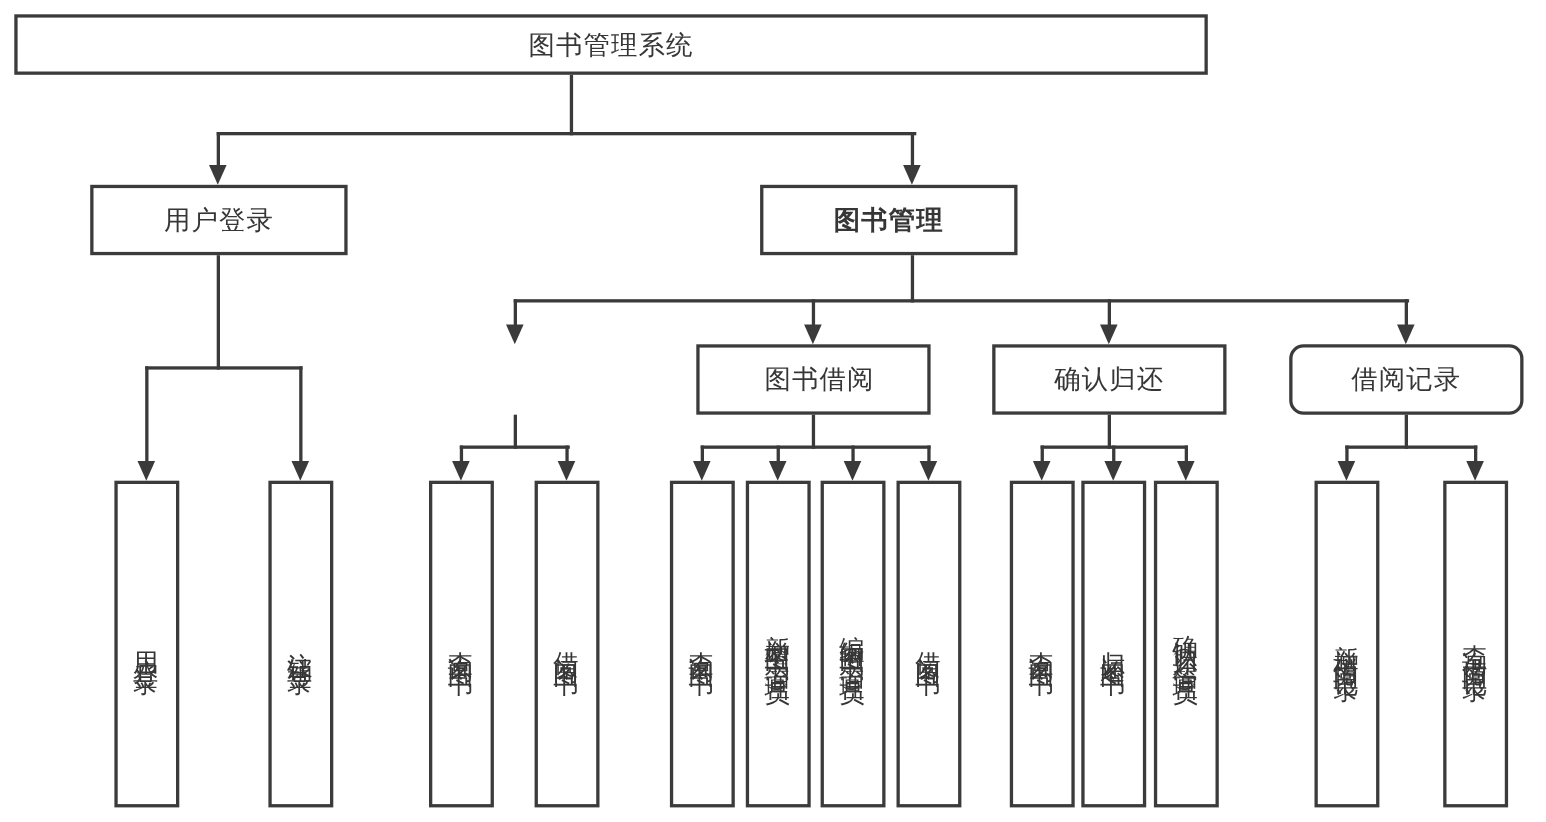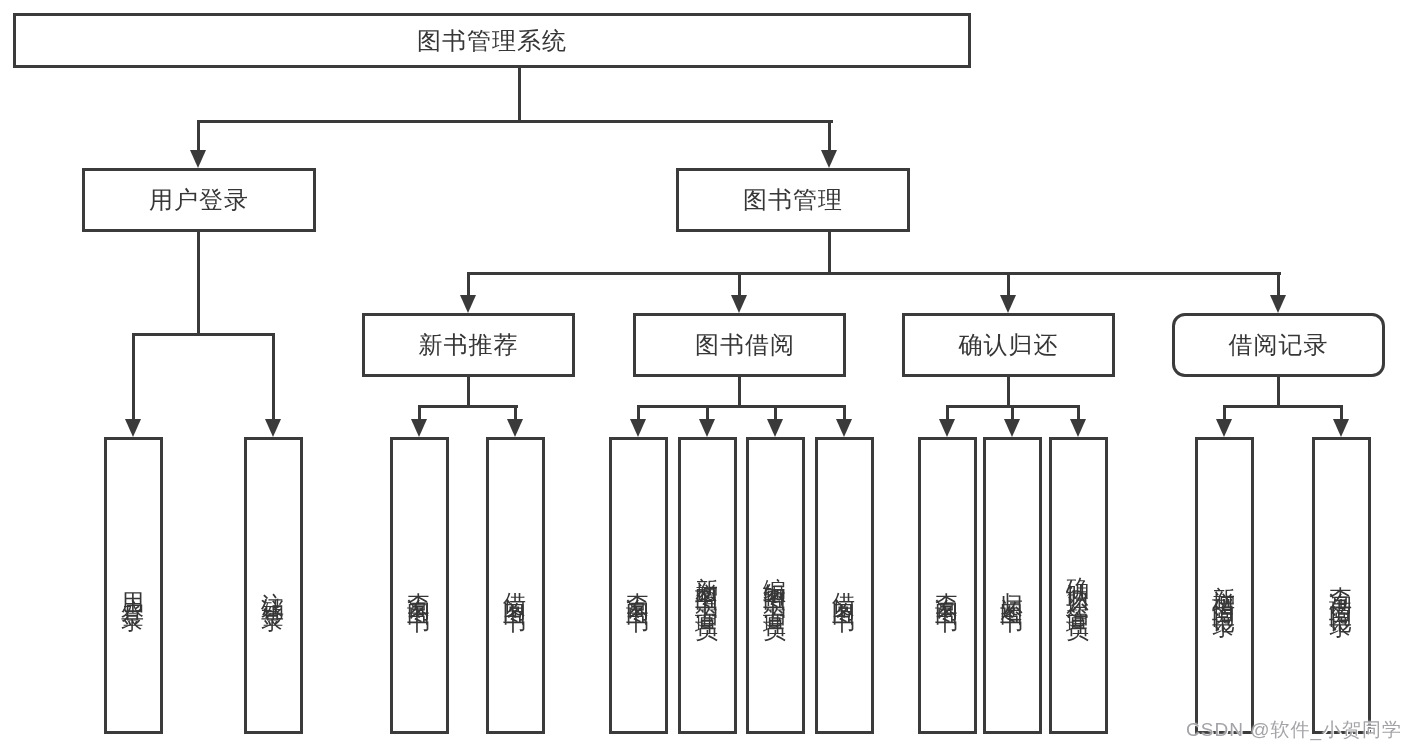--- a/index.html
+++ b/index.html
@@ -31,35 +31,35 @@
     position:absolute;top:717px;right:3px;font-size:19px;color:#a4a4a8;
     letter-spacing:1px;white-space:nowrap;
     text-shadow:1px 1px 0 #ffffff,0 0 2px #ffffff;
   }
 </style>
 </head>
 <body>
 
 <div class="stage">
 
-  <div class="box" style="left:13px;top:13px;width:958px;height:55px;">
+  <div class="box" style="left:13px;top:13px;width:1085px;height:55px;">
     <span>图书管理系统</span>
   </div>
 
   <div class="ln" style="left:518px;top:68px;width:3px;height:55px;"></div>
   <div class="ln" style="left:197px;top:120px;width:636px;height:3px;"></div>
   <div class="ln" style="left:197px;top:120px;width:3px;height:31px;"></div>
   <div class="arw" style="left:190px;top:150px;"></div>
   <div class="ln" style="left:828px;top:120px;width:3px;height:31px;"></div>
   <div class="arw" style="left:821px;top:150px;"></div>
 
   <div class="box lv2" style="left:82px;">
     <span>用户登录</span>
   </div>
-  <div class="box lv2" style="left:676px;">
+  <div class="box lv2" style="left:691px;font-weight:bold;">
     <span>图书管理</span>
   </div>
 
   <div class="ln" style="left:197px;top:232px;width:3px;height:104px;"></div>
   <div class="ln" style="left:132px;top:333px;width:143px;height:3px;"></div>
   <div class="ln" style="left:132px;top:333px;width:3px;height:87px;"></div>
   <div class="arw" style="left:125px;top:419px;"></div>
   <div class="ln" style="left:272px;top:333px;width:3px;height:87px;"></div>
   <div class="arw" style="left:265px;top:419px;"></div>
 
@@ -67,23 +67,20 @@
   <div class="ln" style="left:467px;top:272px;width:814px;height:3px;"></div>
   <div class="ln" style="left:467px;top:272px;width:3px;height:25px;"></div>
   <div class="arw" style="left:460px;top:295px;"></div>
   <div class="ln" style="left:738px;top:272px;width:3px;height:25px;"></div>
   <div class="arw" style="left:731px;top:295px;"></div>
   <div class="ln" style="left:1007px;top:272px;width:3px;height:25px;"></div>
   <div class="arw" style="left:1000px;top:295px;"></div>
   <div class="ln" style="left:1277px;top:272px;width:3px;height:25px;"></div>
   <div class="arw" style="left:1270px;top:295px;"></div>
 
-  <div class="box lv3" style="left:362px;">
-    <span>新书推荐</span>
-  </div>
   <div class="box lv3" style="left:633px;padding-left:11px;">
     <span>图书借阅</span>
   </div>
   <div class="box lv3" style="left:902px;">
     <span>确认归还</span>
   </div>
   <div class="box lv3" style="left:1172px;border-radius:13px;">
     <span>借阅记录</span>
   </div>
 
@@ -158,15 +155,14 @@
     <span>确认归还（管理员）</span>
   </div>
 
   <div class="vbox" style="left:1195px;">
     <span>新增借阅记录</span>
   </div>
   <div class="vbox" style="left:1312px;">
     <span>查询借阅记录</span>
   </div>
 
-  <div class="watermark">CSDN @软件_小贺同学</div>
 
 </div>
 
 </body></html>

